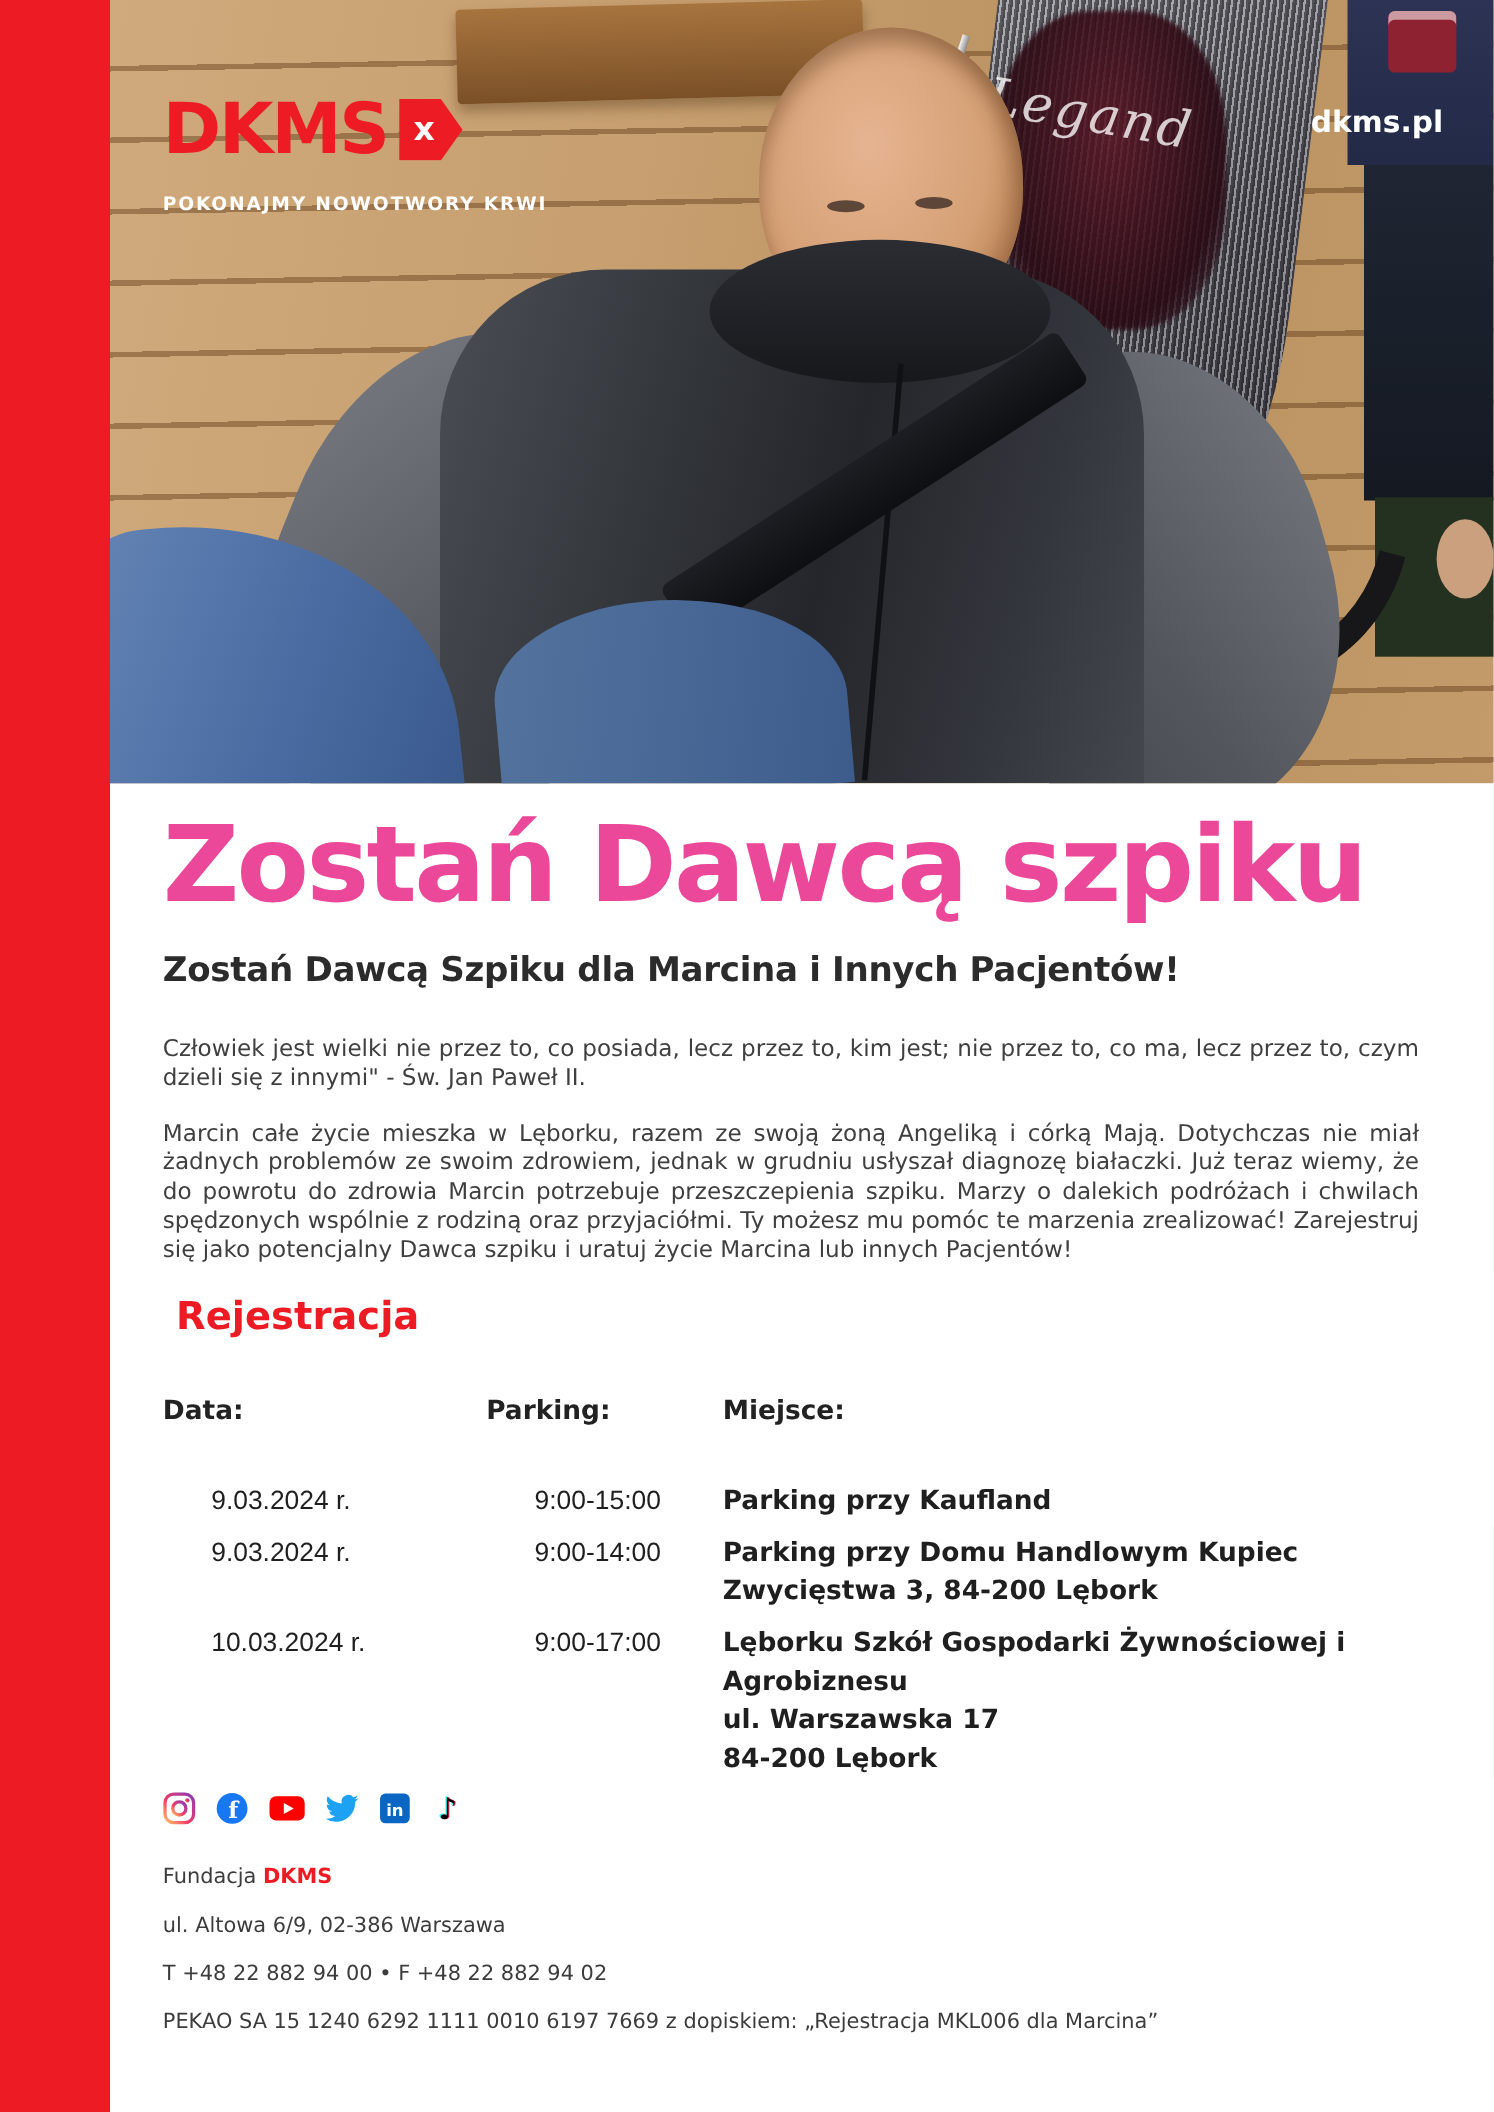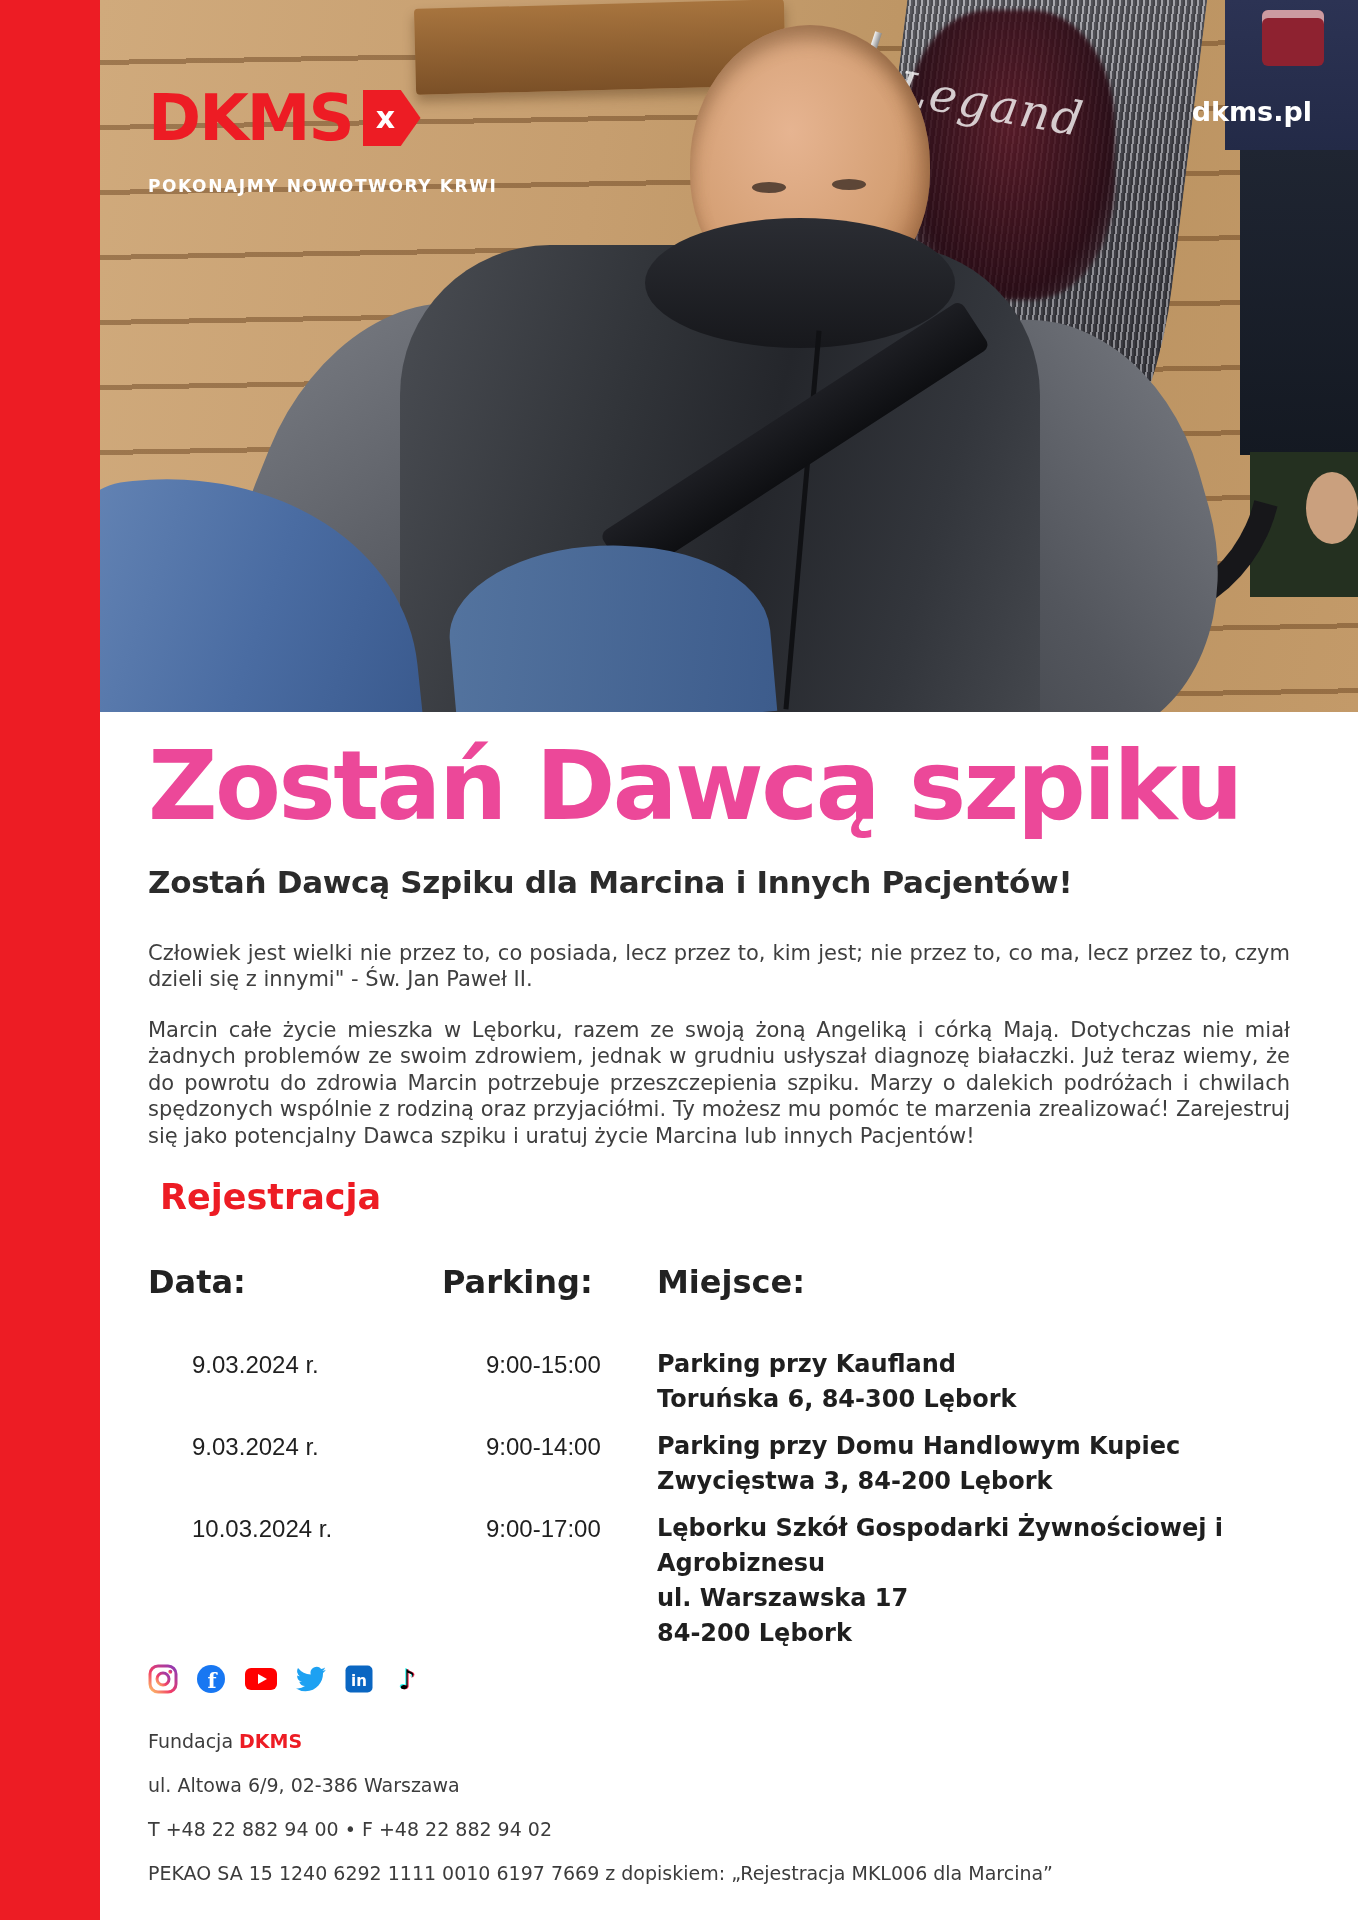--- a/index.html
+++ b/index.html
@@ -75,21 +75,21 @@
   
   .content{position:absolute;left:148px;top:712px;width:1142px;}
   .title{margin:26px 0 0;font-size:96px;font-weight:700;color:#ec4899;letter-spacing:-2.5px;line-height:1.02;}
   .subtitle{margin:28px 0 0;font-size:31px;font-weight:700;color:#2b2b2b;letter-spacing:-.3px;line-height:36px;}
   .para{font-size:21px;line-height:26.5px;color:#3f3f3f;text-align:justify;font-weight:400;}
   .quote{margin:40px 0 0;}
   .story{margin:24px 0 0;}
   .reg-heading{margin:28px 12px 0;font-size:35px;font-weight:700;color:#ed1c24;line-height:41px;}
   .table{margin-top:49px;}
   .thead,.trow{display:grid;grid-template-columns:294px 215px 1fr;}
-  .thead{font-size:32px;font-weight:700;color:#222;line-height:30px;}
+  .thead{font-size:24px;font-weight:700;color:#222;line-height:30px;}
   .trow{margin-top:12px;}
   .trow.first{margin-top:50px;}
   .cell-date,.cell-time{font-family:"Liberation Sans",sans-serif;font-size:24px;font-weight:400;
       color:#1f1f1f;line-height:35px;margin-left:44px;}
   .cell-place div{font-size:24px;font-weight:700;color:#1f1f1f;line-height:35px;}
   .social{margin-top:12px;display:flex;gap:18px;align-items:center;height:32px;}
   .social svg{display:block;}
   .footer{margin-top:24px;font-size:19px;color:#3c3c3c;line-height:44px;}
   .footer .red{color:#ed1c24;font-weight:700;}
 </style>
@@ -148,21 +148,20 @@
         <div>Data:</div>
         <div>Parking:</div>
         <div>Miejsce:</div>
       </div>
 
       <div class="trow first">
         <div class="cell-date">9.03.2024 r.</div>
         <div class="cell-time">9:00-15:00</div>
         <div class="cell-place">
           <div>Parking przy Kaufland</div>
-          <div>Toruńska 6, 84-300 Lębork</div>
         </div>
       </div>
 
       <div class="trow">
         <div class="cell-date">9.03.2024 r.</div>
         <div class="cell-time">9:00-14:00</div>
         <div class="cell-place">
           <div>Parking przy Domu Handlowym Kupiec</div>
           <div>Zwycięstwa 3, 84-200 Lębork</div>
         </div>

